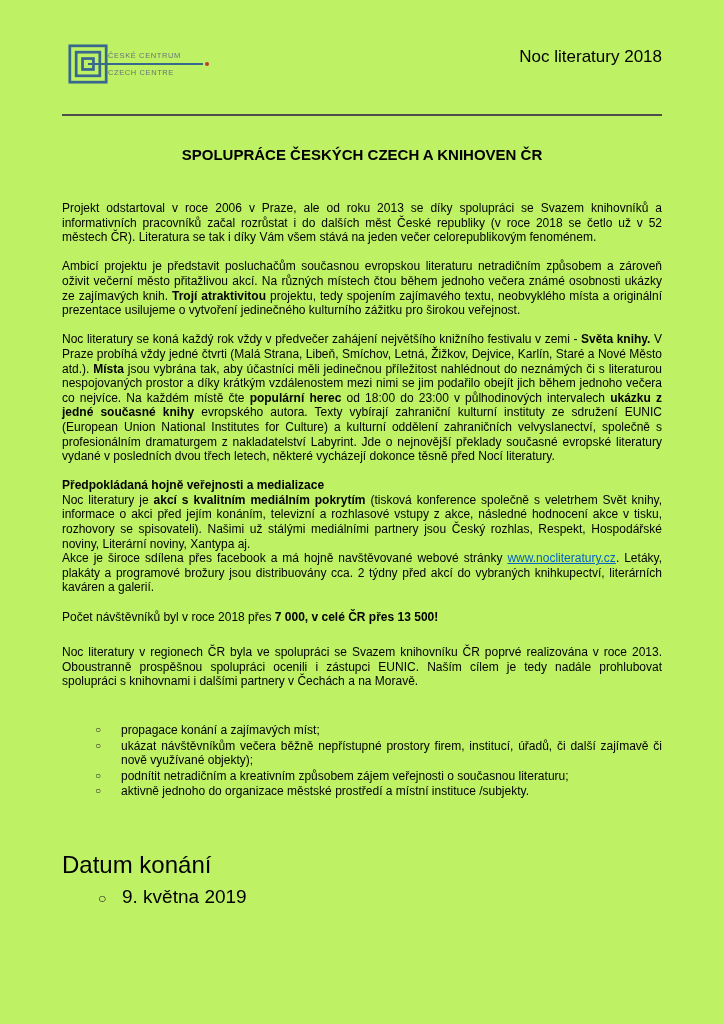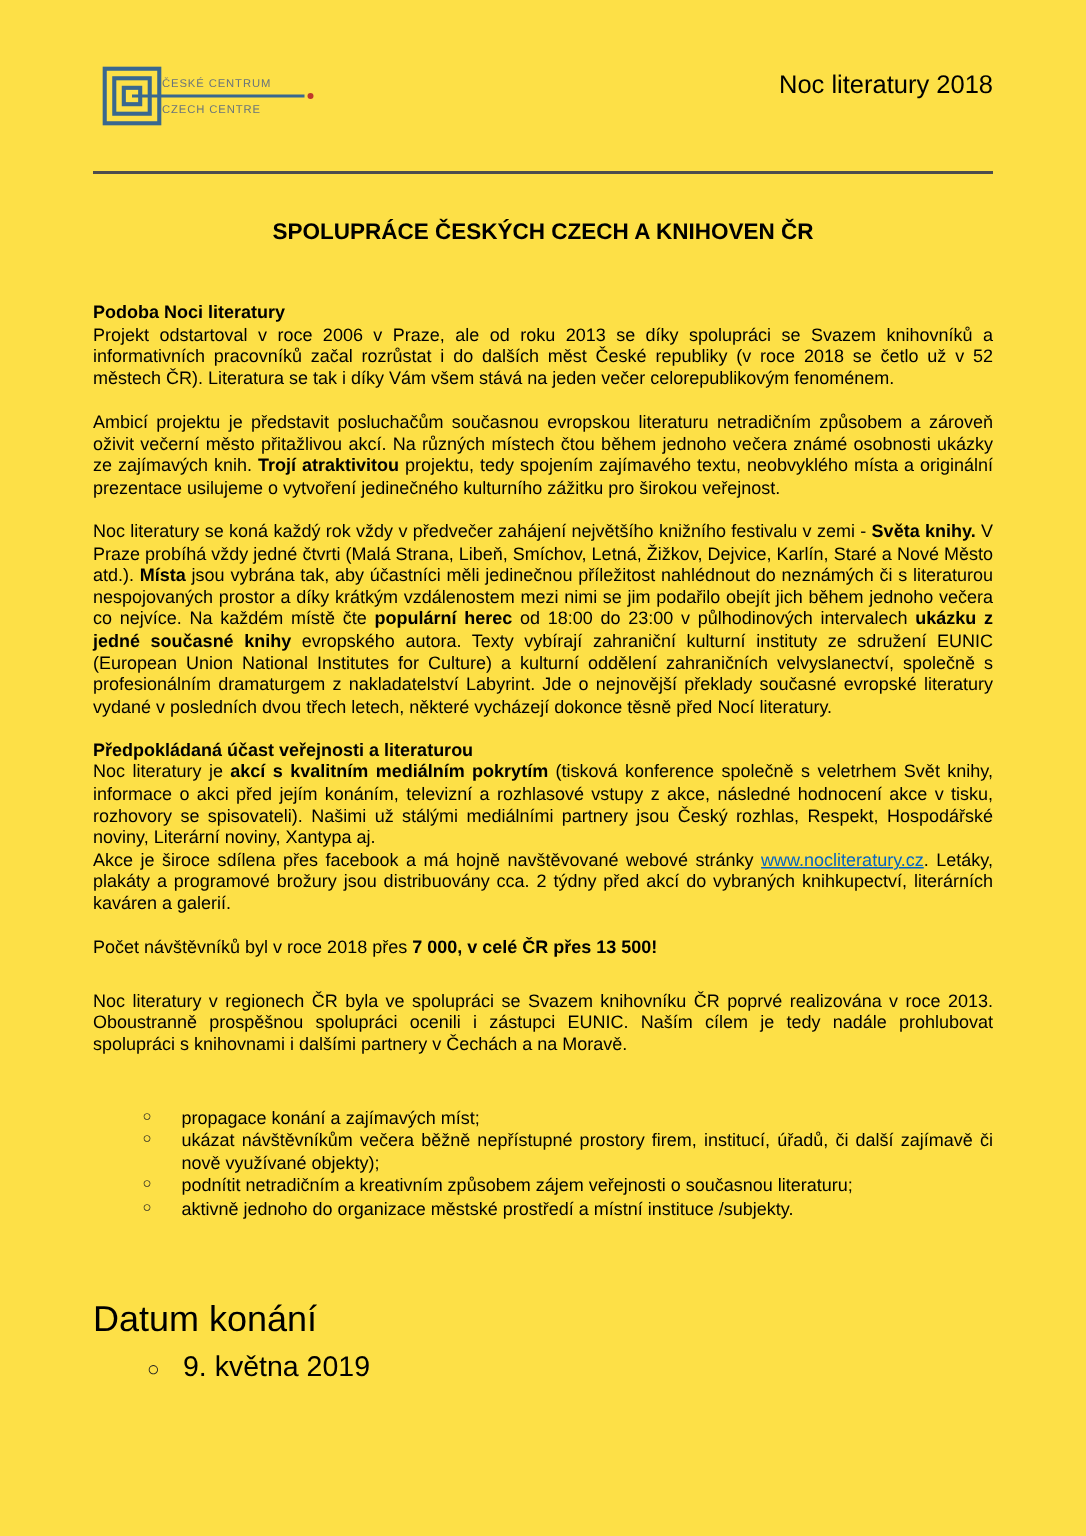--- a/index.html
+++ b/index.html
@@ -1,20 +1,20 @@
 <!DOCTYPE html>
 <html lang="cs"><head>
 <meta charset="utf-8">
 <style>
   html,body { margin:0; padding:0; background:#e8e8e8; }
   .page {
     position:relative;
     width:724px; height:1024px;
     margin:0 auto;
-    background:#fde047;
+    background:#bef264;
     box-sizing:border-box;
     padding:42px 62px 12px 62px;
     font-family:"Liberation Sans", sans-serif;
     color:#000;
     overflow:hidden;
   }
 
   
   .header-row { display:flex; justify-content:space-between; align-items:flex-start; height:46px; }
   .logo { position:relative; width:150px; height:42px; flex:none; }
@@ -85,28 +85,27 @@
       <span class="logo-t2">CZECH CENTRE</span>
     </div>
     <div class="main-title">Noc literatury 2018</div>
   </div>
 
   <hr class="rule">
 
   <div class="doc-heading">SPOLUPRÁCE ČESKÝCH CZECH A KNIHOVEN ČR</div>
 
   <div class="body-copy sec-podoba">
-    <h3 class="sec-heading">Podoba Noci literatury</h3>
     <p class="para"><span>Projekt odstartoval v roce 2006 v Praze, ale od roku 2013 se díky spolupráci se Svazem knihovníků a informativních pracovníků začal rozrůstat i do dalších měst České republiky (v roce 2018 se četlo už v 52 městech ČR). Literatura se tak i díky Vám všem stává na jeden večer celorepublikovým fenoménem.</span></p>
     <p class="para gap"><span>Ambicí projektu je představit posluchačům současnou evropskou literaturu netradičním způsobem a zároveň oživit večerní město přitažlivou akcí. Na různých místech čtou během jednoho večera známé osobnosti ukázky ze zajímavých knih. </span><span class="b">Trojí atraktivitou</span><span> projektu, tedy spojením zajímavého textu, neobvyklého místa a originální prezentace usilujeme o vytvoření jedinečného kulturního zážitku pro širokou veřejnost.</span></p>
     <p class="para gap"><span>Noc literatury se koná každý rok vždy v předvečer zahájení největšího knižního festivalu v zemi - </span><span class="b">Světa knihy.</span><span> V Praze probíhá vždy  jedné čtvrti (Malá Strana, Libeň, Smíchov, Letná, Žižkov, Dejvice, Karlín, Staré a Nové Město atd.). </span><span class="b">Místa</span><span> jsou vybrána tak, aby účastníci měli jedinečnou příležitost nahlédnout do neznámých či s literaturou nespojovaných prostor a díky krátkým vzdálenostem mezi nimi se jim podařilo obejít jich během jednoho večera co nejvíce. Na každém místě  čte </span><span class="b">populární herec</span><span> od 18:00 do 23:00 v půlhodinových intervalech </span><span class="b">ukázku z jedné současné knihy</span><span> evropského autora. Texty vybírají zahraniční kulturní instituty ze sdružení EUNIC (European Union National Institutes for Culture) a kulturní oddělení zahraničních velvyslanectví, společně s profesionálním dramaturgem z nakladatelství Labyrint. Jde o nejnovější překlady současné evropské literatury vydané v posledních dvou třech letech, některé vycházejí dokonce těsně před Nocí literatury.</span></p>
   </div>
 
   <div class="body-copy sec-medializace">
-    <h3 class="sec-heading">Předpokládaná účast veřejnosti a literaturou</h3>
+    <h3 class="sec-heading">Předpokládaná hojně veřejnosti a medializace</h3>
     <p class="para"><span>Noc literatury je </span><span class="b">akcí s kvalitním mediálním pokrytím</span><span> (tisková konference společně s veletrhem Svět knihy, informace o akci před jejím konáním, televizní a rozhlasové vstupy z akce, následné hodnocení akce v tisku, rozhovory se spisovateli). Našimi už stálými mediálními partnery jsou Český rozhlas, Respekt, Hospodářské noviny, Literární noviny, Xantypa  aj.</span></p>
     <p class="para"><span>Akce je široce sdílena přes facebook a má hojně navštěvované webové stránky </span><a class="doc-link" href="#">www.nocliteratury.cz</a><span>. Letáky, plakáty a programové brožury jsou distribuovány cca. 2 týdny před akcí do vybraných knihkupectví, literárních kaváren a galerií.</span></p>
     <p class="para gap"><span>Počet návštěvníků byl v roce 2018 přes  </span><span class="b">7 000, v celé ČR přes 13 500!</span></p>
   </div>
 
   <div class="body-copy sec-regiony">
     <p class="para"><span>Noc literatury v regionech ČR byla ve spolupráci se Svazem knihovníku ČR poprvé realizována v roce 2013. Oboustranně prospěšnou spolupráci ocenili i zástupci  EUNIC. Naším cílem je tedy nadále prohlubovat spolupráci s knihovnami i dalšími partnery v Čechách a na Moravě.</span></p>
   </div>
 
   <div class="body-copy sec-cile">

